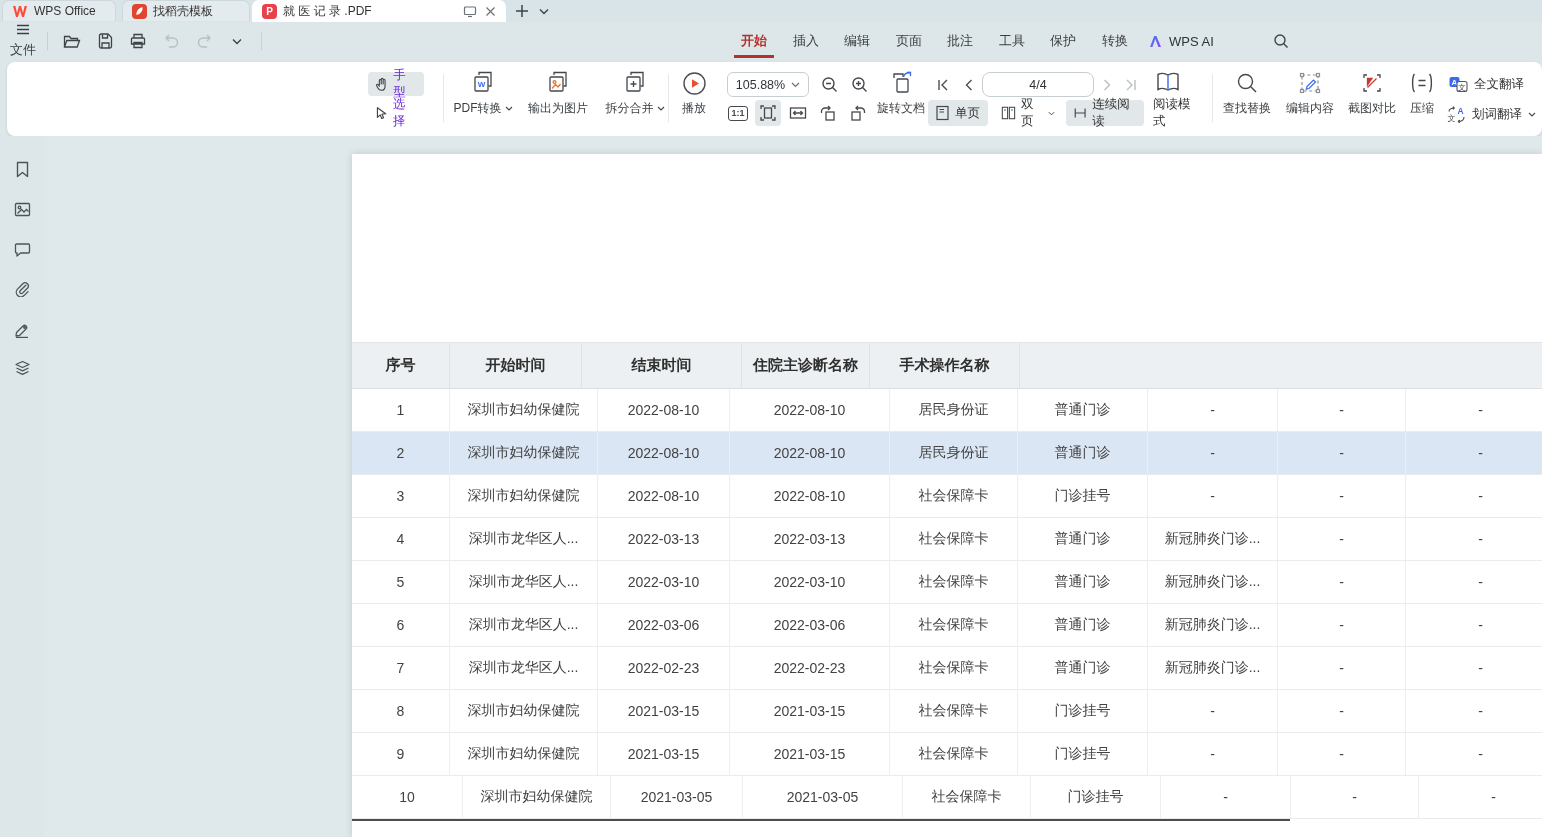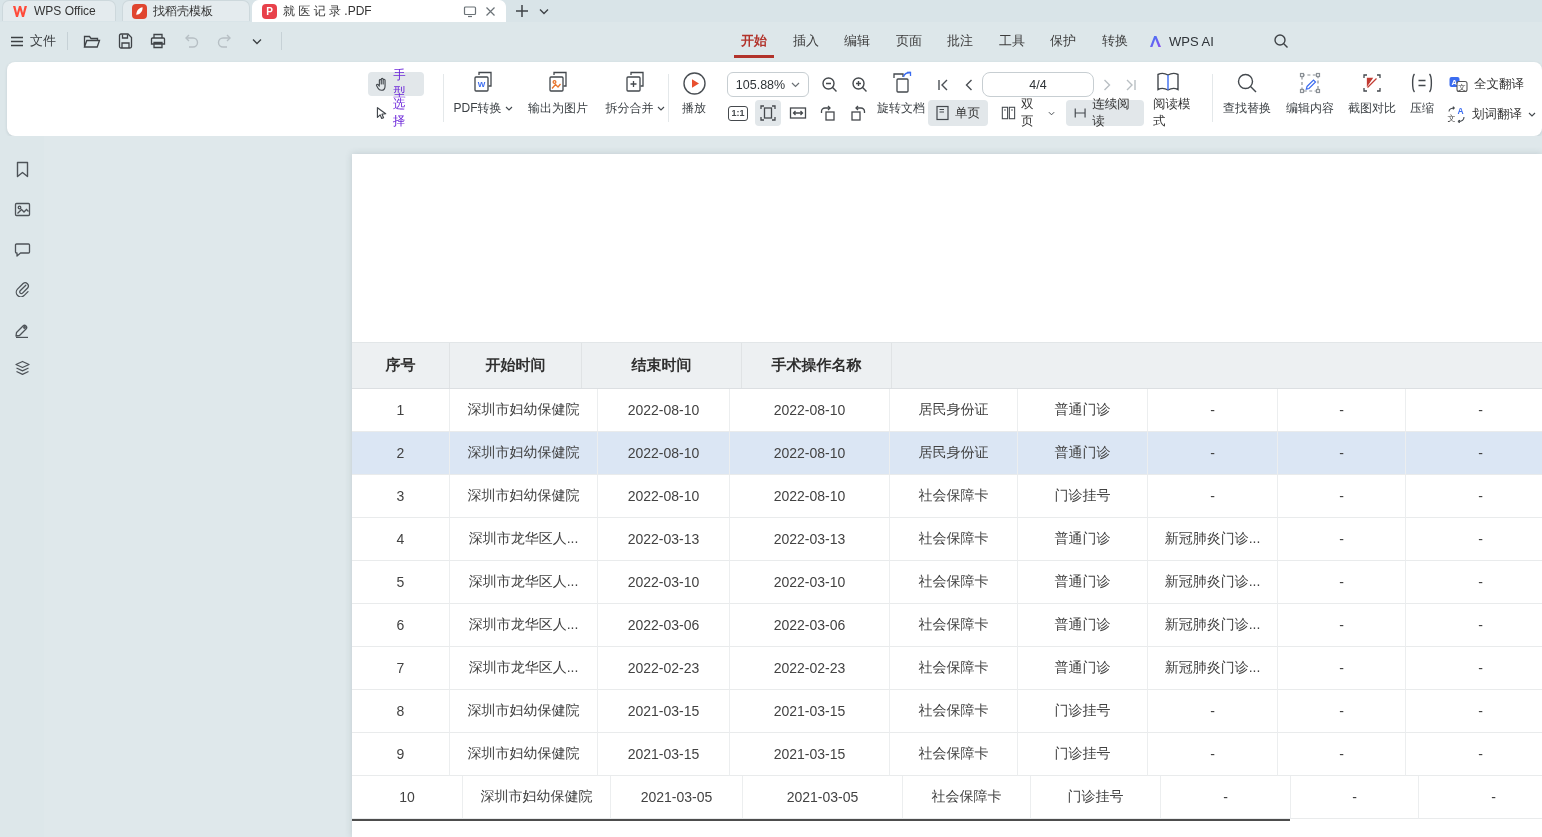--- a/index.html
+++ b/index.html
@@ -116,21 +116,21 @@
     </div>
     <div class="tabctl" style="left:534px;">
       <svg width="10" height="7" viewBox="0 0 10 7" fill="none" stroke="currentColor" stroke-width="1.4">
           <path d="M1 1.5 L5 5.5 L9 1.5"></path>
         </svg>
     </div>
   </div>
 
   <div class="menubar">
     <div class="mleft">
-      <div style="display:flex;align-items:center;gap:6px;">
+      <div style="display:flex;align-items:center;gap:6px;flex-direction:column;">
         <svg width="14" height="11" viewBox="0 0 14 11" stroke="#3c4043" stroke-width="1.4">
             <path d="M1 1.5 H13 M1 5.5 H13 M1 9.5 H13"></path>
           </svg>
         <span>文件</span>
       </div>
       <div class="vsep"></div>
       <div class="qicon">
         <svg width="18" height="15" viewBox="0 0 18 15" fill="none" stroke="currentColor" stroke-width="1.3">
           <path d="M1.5 13 V2.5 H6.5 L8 4.5 H14.5 V6.5 M1.5 13 L3.8 6.5 H16.5 L14.2 13 Z"></path>
         </svg>
@@ -511,20 +511,21 @@
     </div>
   </div>
 
   <div class="content">
     <div class="page">
       <div class="doc-table">
         <div class="thead" id="table-header">
             <div class="th" style="width: 98px;">序号</div>
             <div class="th" style="width: 132px;">开始时间</div>
             <div class="th" style="width: 160px;">结束时间</div>
+            <div class="th" style="width: 128px;">住院主诊断名称</div>
             <div class="th" style="width: 150px;">手术操作名称</div>
           </div>
         <div id="table-body">
             <div class="tr">
               <div class="td" style="width: 98px;">1</div>
               <div class="td" style="width: 148px;">深圳市妇幼保健院</div>
               <div class="td" style="width: 132px;">2022-08-10</div>
               <div class="td" style="width: 160px;">2022-08-10</div>
               <div class="td" style="width: 128px;">居民身份证</div>
               <div class="td" style="width: 130px;">普通门诊</div>

